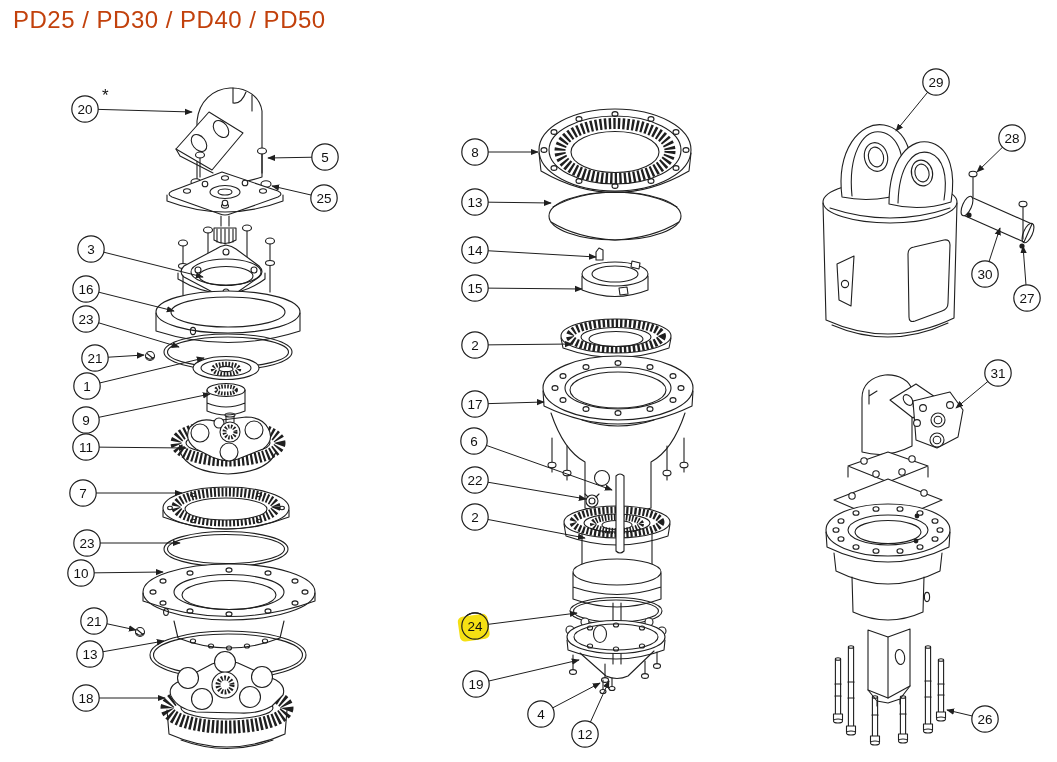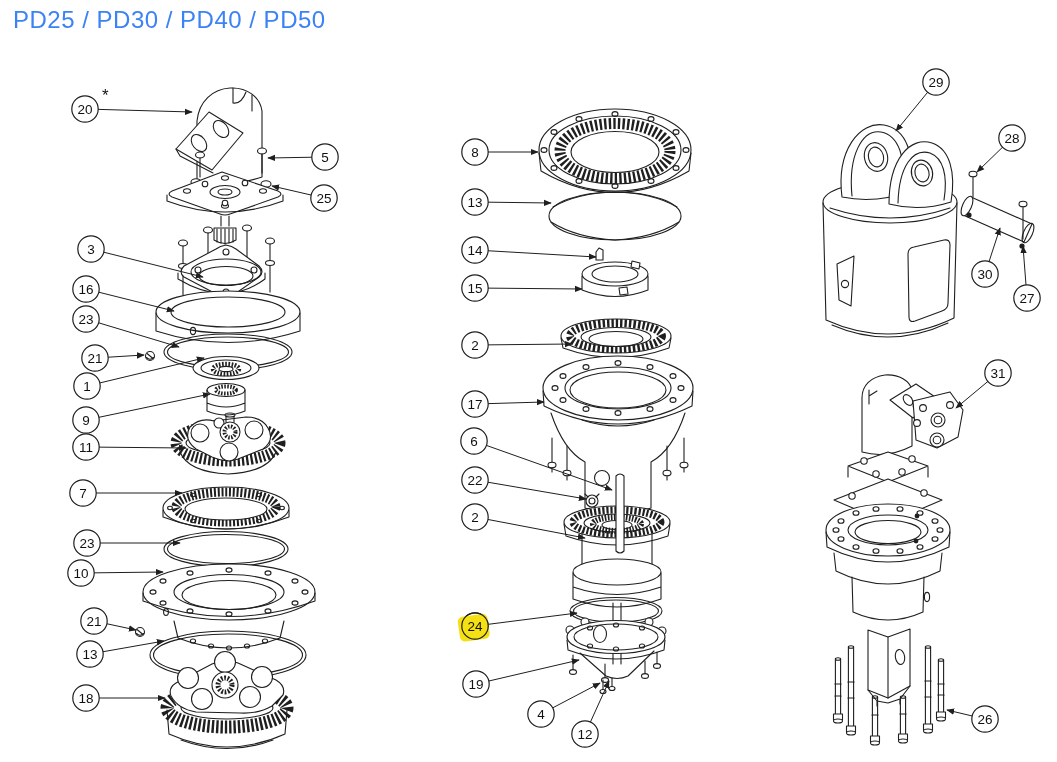--- a/index.html
+++ b/index.html
@@ -3,21 +3,21 @@
 <meta charset="utf-8">
 <style>
   :root{
     --line:#1f1f1f;
     --bg:#ffffff;
     --hl:#f5e013;
   }
   html,body{margin:0;padding:0;background:var(--bg);}
   body{width:1057px;height:762px;position:relative;overflow:hidden;
        font-family:"Liberation Sans", sans-serif;}
-  .title{position:absolute;left:13px;top:6px;font-size:24px;color:#3b82f6;
+  .title{position:absolute;left:13px;top:6px;font-size:24px;color:#c2410c;
          letter-spacing:.5px;font-weight:400;}
   svg.diagram{position:absolute;left:0;top:0;}
   .ln{fill:none;stroke:var(--line);stroke-width:1.1;stroke-linecap:round;stroke-linejoin:round;}
   .fw{fill:#fff;stroke:var(--line);stroke-width:1.1;stroke-linejoin:round;}
   .teeth{fill:none;stroke:var(--line);}
   .dk{fill:var(--line);stroke:none;}
   .balloon-text{font-family:"Liberation Sans",sans-serif;font-size:13.5px;fill:#111;}
   .suffix-text{font-family:"Liberation Sans",sans-serif;font-size:17px;fill:#111;}
 </style>
 </head>

